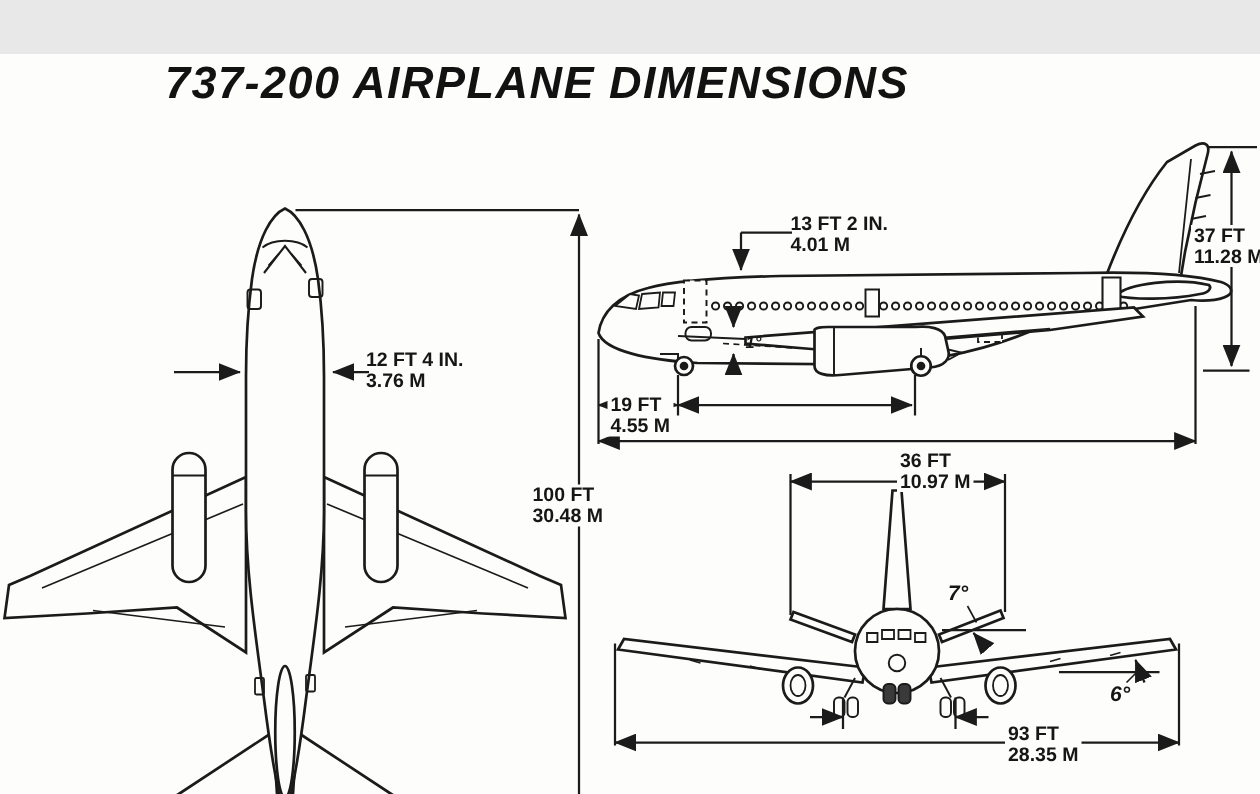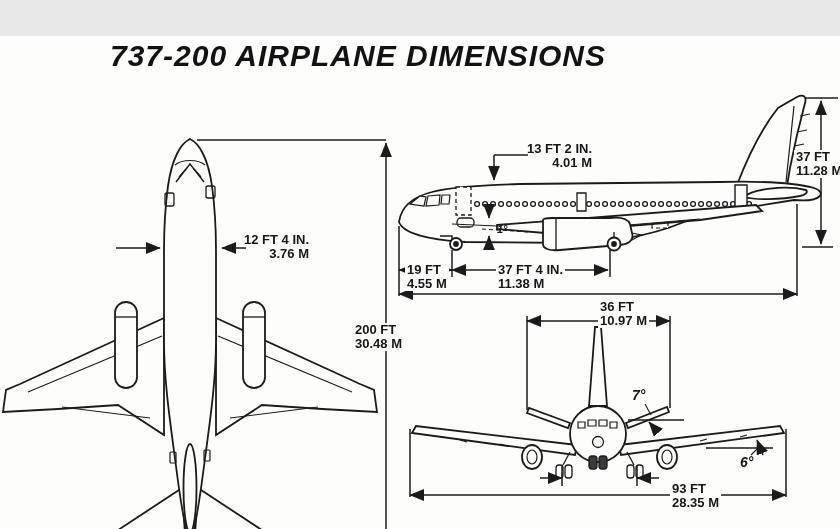--- a/index.html
+++ b/index.html
@@ -4,21 +4,21 @@
 <style>
   html,body{margin:0;padding:0;background:#e8e8e8;}
   #stage{position:relative;width:840px;height:529px;background:#fdfdfc;overflow:hidden;
          font-family:"Liberation Sans",sans-serif;margin-top:36px;}
   #stage svg{position:absolute;left:0;top:0;}
   .title{position:absolute;left:110px;top:2px;font:700 30px/36px "Liberation Sans",sans-serif;
          font-style:italic;color:#121212;letter-spacing:1px;white-space:nowrap;}
   .lbl{position:absolute;font:700 13px/14px "Liberation Sans",sans-serif;color:#161616;
        white-space:nowrap;background:#fdfdfc;padding:0 2px;}
   .lbl span{display:block;}
-  .nobg{background:transparent;padding:0;text-align:right;}
+  .nobg{background:transparent;padding:0;}
   .deg{font:700 14px/14px "Liberation Sans",sans-serif;font-style:italic;color:#161616;}
   .deg-small{font-size:11px;line-height:11px;}
   path,line,rect,circle,ellipse,polyline{vector-effect:non-scaling-stroke;}
 </style>
 </head>
 <body>
 
 <div id="stage">
 
   <svg width="840" height="529" viewBox="0 0 840 529">
@@ -188,43 +188,39 @@
   </svg>
 
   <div class="title">737-200 AIRPLANE DIMENSIONS</div>
 
   <div class="lbl nobg" style="left:244px;top:197px">
     <span>12 FT 4 IN.</span>
     <span>3.76 M</span>
   </div>
 
   <div class="lbl" style="left:353px;top:287px">
-    <span>200 FT</span>
+    <span>100 FT</span>
     <span>30.48 M</span>
   </div>
 
   <div class="lbl nobg" style="left:527px;top:106px">
     <span>13 FT 2 IN.</span>
     <span>4.01 M</span>
   </div>
 
   <div class="lbl" style="left:794px;top:114px">
     <span>37 FT</span>
     <span>11.28 M</span>
   </div>
 
   <div class="lbl" style="left:405px;top:227px">
     <span>19 FT</span>
     <span>4.55 M</span>
   </div>
 
-  <div class="lbl" style="left:496px;top:227px">
-    <span>37 FT 4 IN.</span>
-    <span>11.38 M</span>
-  </div>
 
 
   <div class="lbl" style="left:598px;top:264px">
     <span>36 FT</span>
     <span>10.97 M</span>
   </div>
 
   <div class="lbl deg nobg" style="left:632px;top:352px">
     <span>7°</span>
   </div>

